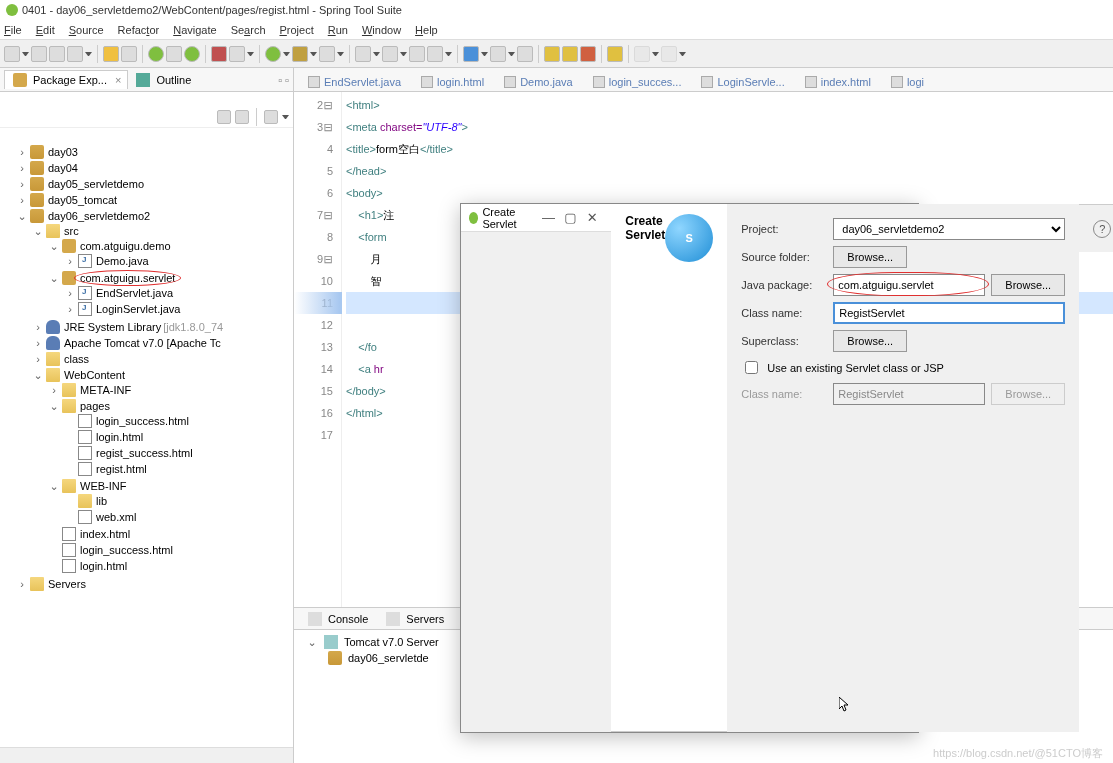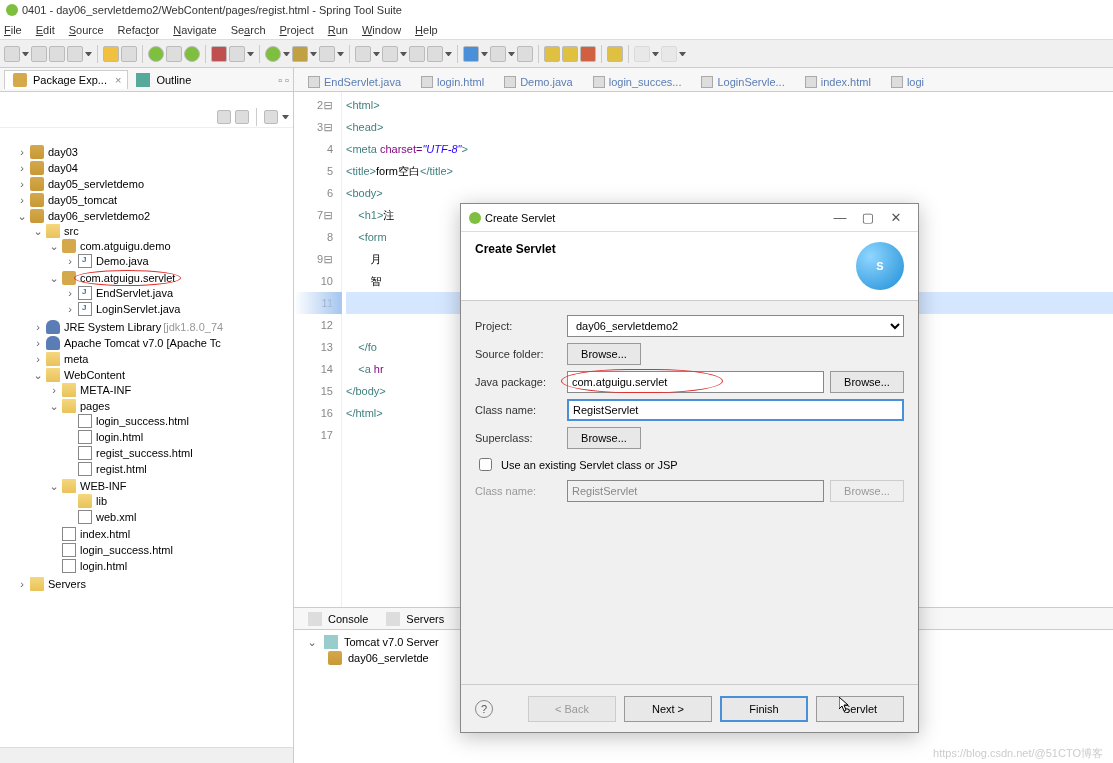--- a/index.html
+++ b/index.html
@@ -56,21 +56,21 @@
 .line12::before { content: ''; position: absolute; left: -48px; height: 22px; width: 48px; background: linear-gradient(to right, transparent, #a8c8f0 95%); }
 .bottom-panel { height: 156px; border-top: 1px solid #ccc; display: flex; flex-direction: column; }
 .bp-tabs { height: 22px; background: #f7f7f7; border-bottom: 1px solid #ccc; display: flex; align-items: center; padding-left: 4px; }
 .bp-tab { padding: 2px 8px; display: flex; align-items: center; gap: 4px; }
 .bp-body { flex: 1; padding: 4px; }
 .bp-body ul { list-style: none; margin: 0; padding-left: 8px; }
 .bp-body li { padding: 1px 0; display: flex; align-items: center; gap: 4px; }
 .hscroll { height: 16px; background: #f0f0f0; border-top: 1px solid #ddd; }
 
 
-.dialog { position: absolute; left: 460px; top: 203px; width: 459px; height: 530px; background: #f0f0f0; border: 1px solid #888; box-shadow: 0 4px 20px rgba(0,0,0,0.25); display: flex; flex-direction: column; }
+.dialog { position: absolute; left: 460px; top: 203px; width: 459px; height: 530px; background: #f0f0f0; border: 1px solid #888; box-shadow: 0 4px 20px rgba(0,0,0,0.25); display: flex; }
 .dlg-title { height: 28px; background: #fff; display: flex; align-items: center; padding: 0 8px; border-bottom: 1px solid #ddd; }
 .dlg-title .spacer { flex: 1; }
 .dlg-title .winbtn { width: 28px; text-align: center; font-size: 13px; color: #555; }
 .dlg-header { background: #fff; padding: 10px 14px; display: flex; border-bottom: 1px solid #ccc; }
 .dlg-header .txt { flex: 1; }
 .dlg-header .txt h3 { margin: 0 0 4px 0; font-size: 12px; font-weight: bold; }
 .dlg-header .txt p { margin: 0; font-size: 11px; color: #333; }
 .dlg-header .logo { width: 48px; height: 48px; border-radius: 50%; background: radial-gradient(circle at 30% 30%, #8fd6ff, #1f8ed6); display: flex; align-items: center; justify-content: center; color: #fff; font-size: 28px; font-weight: bold; font-family: Georgia,serif; }
 .dlg-body { flex: 1; padding: 14px; background: #f0f0f0; }
 .frow { display: flex; align-items: center; margin-bottom: 6px; gap: 6px; }
@@ -286,21 +286,21 @@
                 <div class="row">
                   <span class="tw">›</span>
                   <span class="ti ti-lib"></span>
                   <span class="lbl">Apache Tomcat v7.0 [Apache Tc</span>
                 </div>
               </li>
             <li>
                 <div class="row">
                   <span class="tw">›</span>
                   <span class="ti ti-folder"></span>
-                  <span class="lbl">meta</span>
+                  <span class="lbl">class</span>
                 </div>
               </li>
             <li>
                 <div class="row">
                   <span class="tw">⌄</span>
                   <span class="ti ti-folder-open"></span>
                   <span class="lbl">WebContent</span>
                 </div>
               <ul>
                 <li>
@@ -452,23 +452,23 @@
           <div>11 </div>
           <div>12 </div>
           <div>13 </div>
           <div>14 </div>
           <div>15 </div>
           <div>16 </div>
           <div>17 </div>
       </div>
       <div class="code">
         <div class="line"><span class="t-tag">&lt;html&gt;</span></div>
-        <div class="line"><span class="t-tag">&lt;head&gt;</span></div>
         <div class="line"><span class="t-tag">&lt;meta</span> <span class="t-attr">charset=</span><span class="t-str">"UTF-8"</span><span class="t-tag">&gt;</span></div>
         <div class="line"><span class="t-tag">&lt;title&gt;</span><span class="t-text">form空白</span><span class="t-tag">&lt;/title&gt;</span></div>
+        <div class="line"><span class="t-tag">&lt;/head&gt;</span></div>
         <div class="line"><span class="t-tag">&lt;body&gt;</span></div>
         <div class="line">    <span class="t-tag">&lt;h1&gt;</span><span class="t-text">注</span></div>
         <div class="line">    <span class="t-tag">&lt;form</span></div>
         <div class="line">        <span class="t-text">月</span></div>
         <div class="line">        <span class="t-text">智</span>                                                                  <span class="t-tag">&lt;br&gt;</span></div>
         <div class="line line12"> </div>
         <div class="line"> </div>
         <div class="line">    <span class="t-tag">&lt;/fo</span></div>
         <div class="line">    <span class="t-tag">&lt;a</span> <span class="t-attr">hr</span></div>
         <div class="line"><span class="t-tag">&lt;/body&gt;</span></div>

